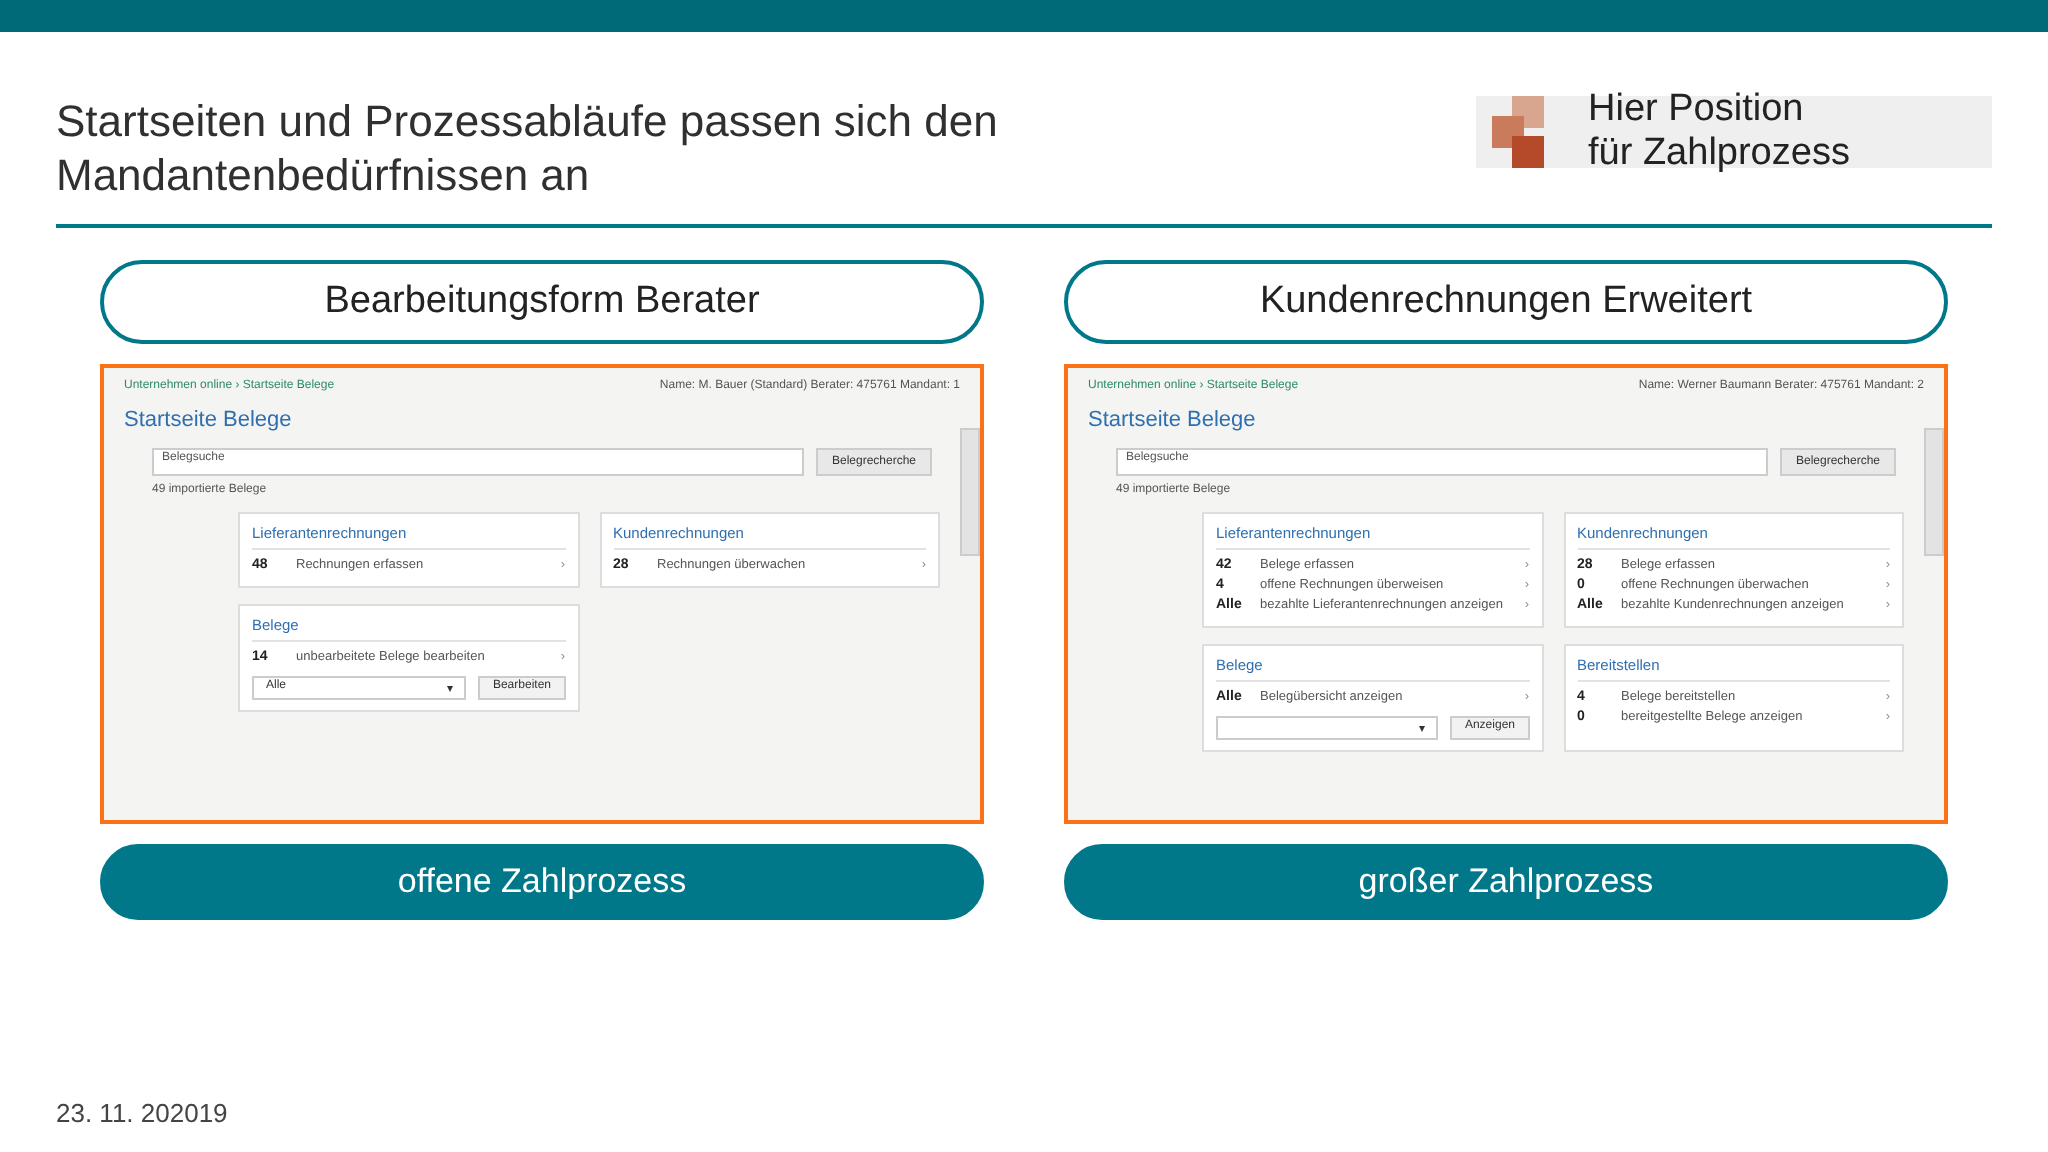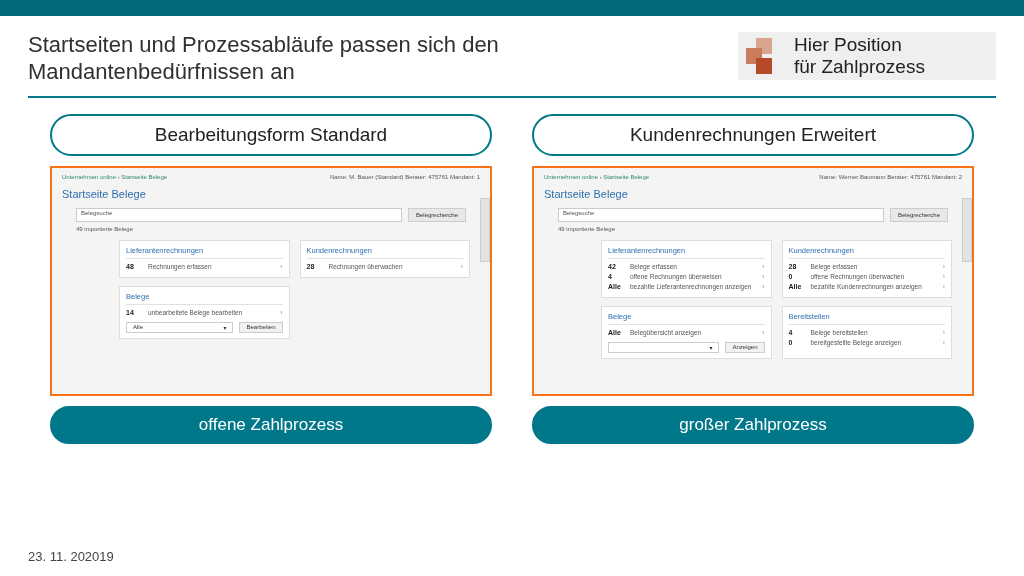--- a/index.html
+++ b/index.html
@@ -1,21 +1,21 @@
 <!DOCTYPE html>
 <html><head>
 <meta charset="utf-8">
 <style>
   * { box-sizing: border-box; margin: 0; padding: 0; }
   html, body { width: 1024px; height: 576px; font-family: Arial, Helvetica, sans-serif; background: #fff; }
   .slide { width: 1024px; height: 576px; position: relative; }
   .topbar { height: 16px; background: #006a78; width: 100%; }
-  .header-row { display: flex; justify-content: space-between; align-items: flex-start; padding: 16px 28px 0 28px; }
+  .header-row { display: flex; justify-content: space-between; align-items: flex-start; padding: 32px 28px 0 28px; }
   .title { font-size: 22px; color: #303030; line-height: 1.22; max-width: 560px; }
-  .logo-box { width: 258px; height: 48px; background: #efefef; display: flex; align-items: center; padding-left: 8px; }
+  .logo-box { width: 258px; height: 36px; background: #efefef; display: flex; align-items: center; padding-left: 8px; }
   .logo-blocks { position: relative; width: 36px; height: 36px; flex: 0 0 36px; }
   .lb { position: absolute; width: 16px; height: 16px; }
   .lb1 { background: #d8a58f; top: 0; left: 10px; }
   .lb2 { background: #c97b5c; top: 10px; left: 0; }
   .lb3 { background: #b44a2a; top: 20px; left: 10px; }
   .logo-text { font-size: 19px; color: #222; line-height: 1.15; margin-left: 12px; }
   .divider { margin: 10px 28px 0 28px; border: 0; border-top: 2px solid #007a8a; }
 
   .cols { display: flex; gap: 40px; padding: 16px 50px 0 50px; }
   .col { flex: 1; display: flex; flex-direction: column; align-items: stretch; }
@@ -65,21 +65,21 @@
         <div>für Zahlprozess</div>
       </div>
     </div>
   </div>
 
   <hr class="divider">
 
   <div class="cols">
 
     <div class="col">
-      <div class="pill top">Bearbeitungsform Standard</div>
+      <div class="pill top">Bearbeitungsform Berater</div>
 
       <div class="shot">
         <div class="side-tab"></div>
         <div class="shot-hdr">
           <span class="breadcrumb">Unternehmen online  ›  Startseite Belege</span>
           <span>Name: M. Bauer (Standard)   Berater: 475761   Mandant: 1</span>
         </div>
         <div class="shot-title">Startseite Belege</div>
         <div class="search-row">
           <div class="search-field">Belegsuche</div>

